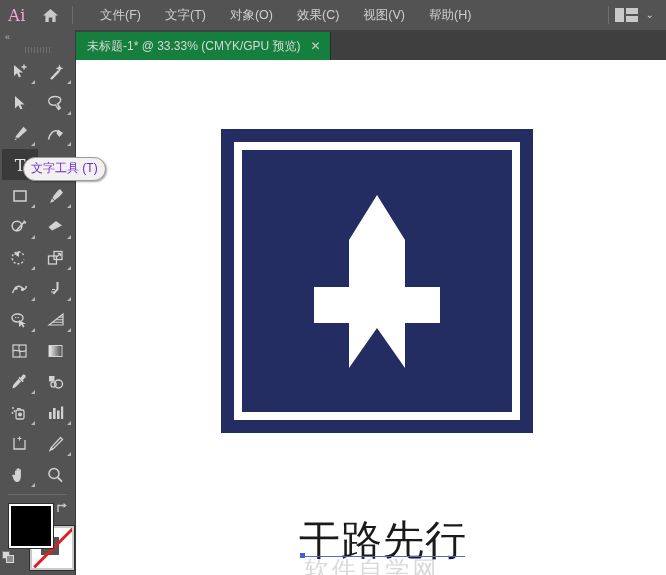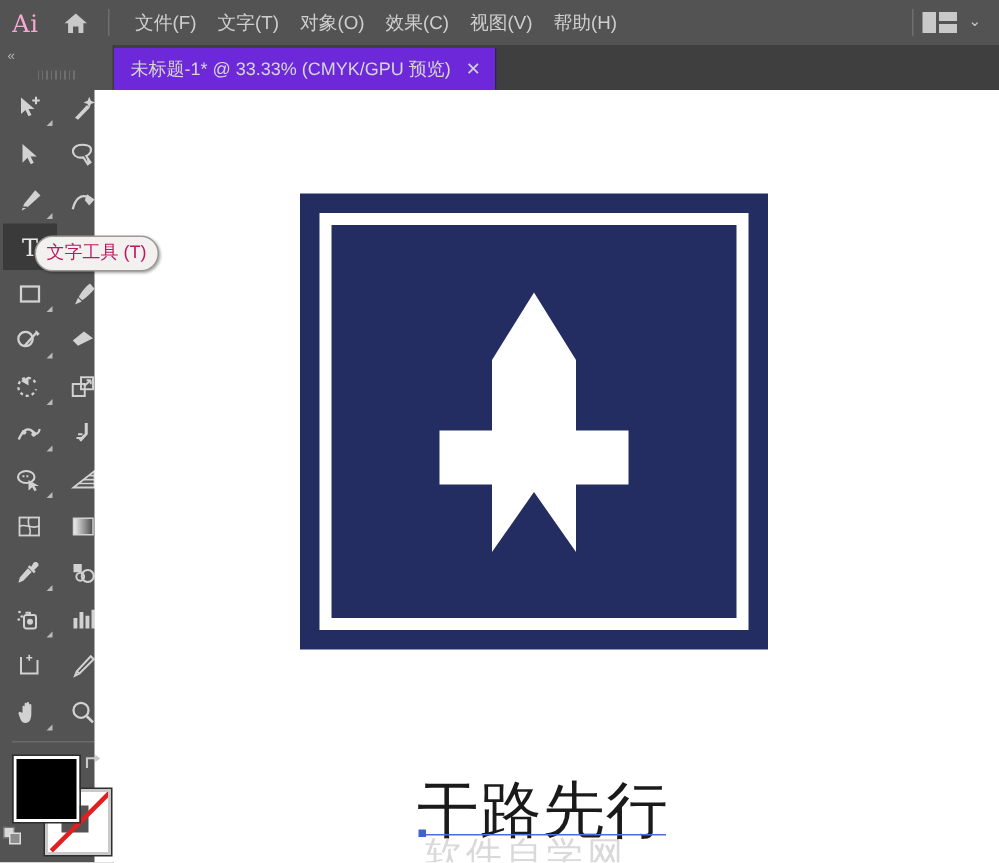--- a/index.html
+++ b/index.html
@@ -55,20 +55,21 @@
     margin-left: 4px;
   }
   .menu-item {
     color: #cfcfcf;
     font-size: 12.5px;
     padding: 0 7px;
     height: 30px;
     line-height: 30px;
     white-space: nowrap;
     cursor: default;
+    margin-left: 10px;
   }
   .menubar-right {
     margin-left: auto;
     display: flex;
     align-items: center;
     padding-right: 12px;
     height: 30px;
   }
   .layout-icon {
     display: flex;
@@ -85,21 +86,21 @@
   #tabbar {
     position: absolute;
     left: 75px; top: 30px;
     width: 591px; height: 30px;
     background: #3f3f3f;
     display: flex;
     align-items: flex-end;
   }
   .doc-tab {
     height: 28px;
-    background: #6d28d9;
+    background: #15803d;
     display: flex;
     align-items: center;
     padding: 0 9px 0 12px;
     border-right: 1px solid #2b2b2b;
     gap: 10px;
   }
   .doc-tab-label {
     color: #d6d6d6;
     font-size: 12px;
     white-space: nowrap;
@@ -167,21 +168,21 @@
 
   
   #tooltip {
     position: absolute;
     left: 23px; top: 157px;
     background: #f2f1f0;
     border: 1px solid #9a9a9a;
     box-shadow: 1px 1px 2px rgba(0,0,0,0.35);
     padding: 2px 7px 3px 7px;
     font-size: 12px;
-    color: #be185d;
+    color: #6d28d9;
     white-space: nowrap;
     z-index: 30;
     border-radius: 12px;
   }
 
   
   .color-block {
     position: relative;
     height: 80px;
     margin-top: 4px;
@@ -228,21 +229,21 @@
   .default-colors {
     position: absolute;
     left: 2px; top: 52px;
     width: 14px; height: 14px;
     z-index: 4;
   }
 
   
   #canvas {
     position: absolute;
-    left: 63px; top: 60px;
+    left: 84px; top: 60px;
     width: 514px; height: 515px;
     background: #ffffff;
     overflow: hidden;
     text-decoration: underline;
   }
   #artboard {
     position: absolute;
     left: 137px; top: 69px;
     width: 312px; height: 304px;
   }

